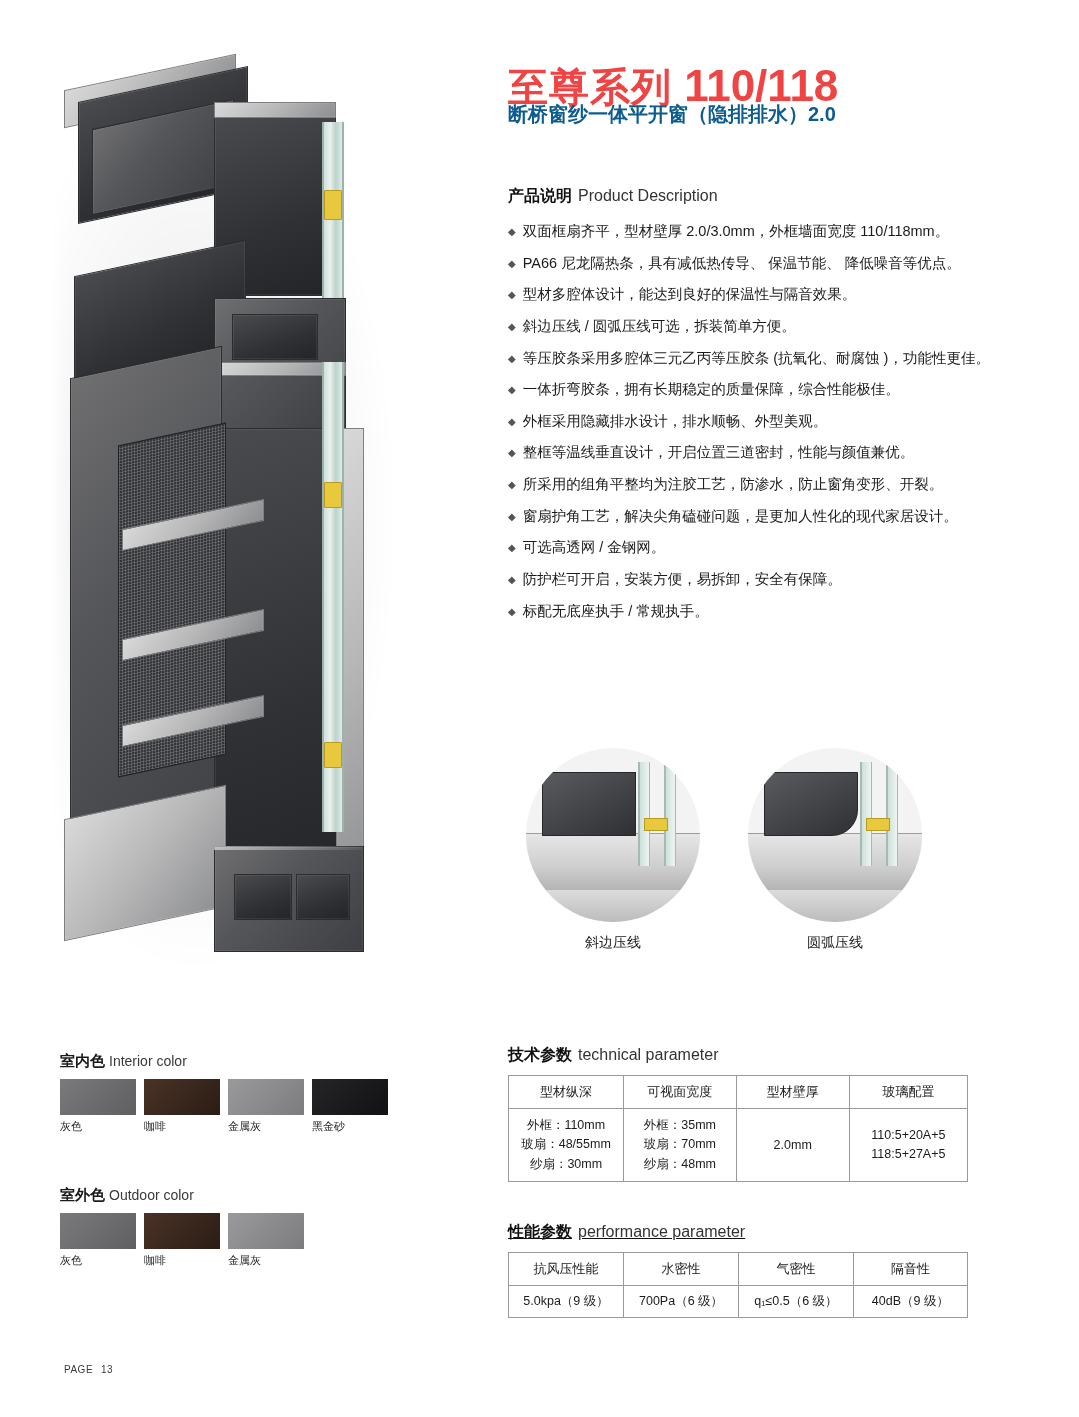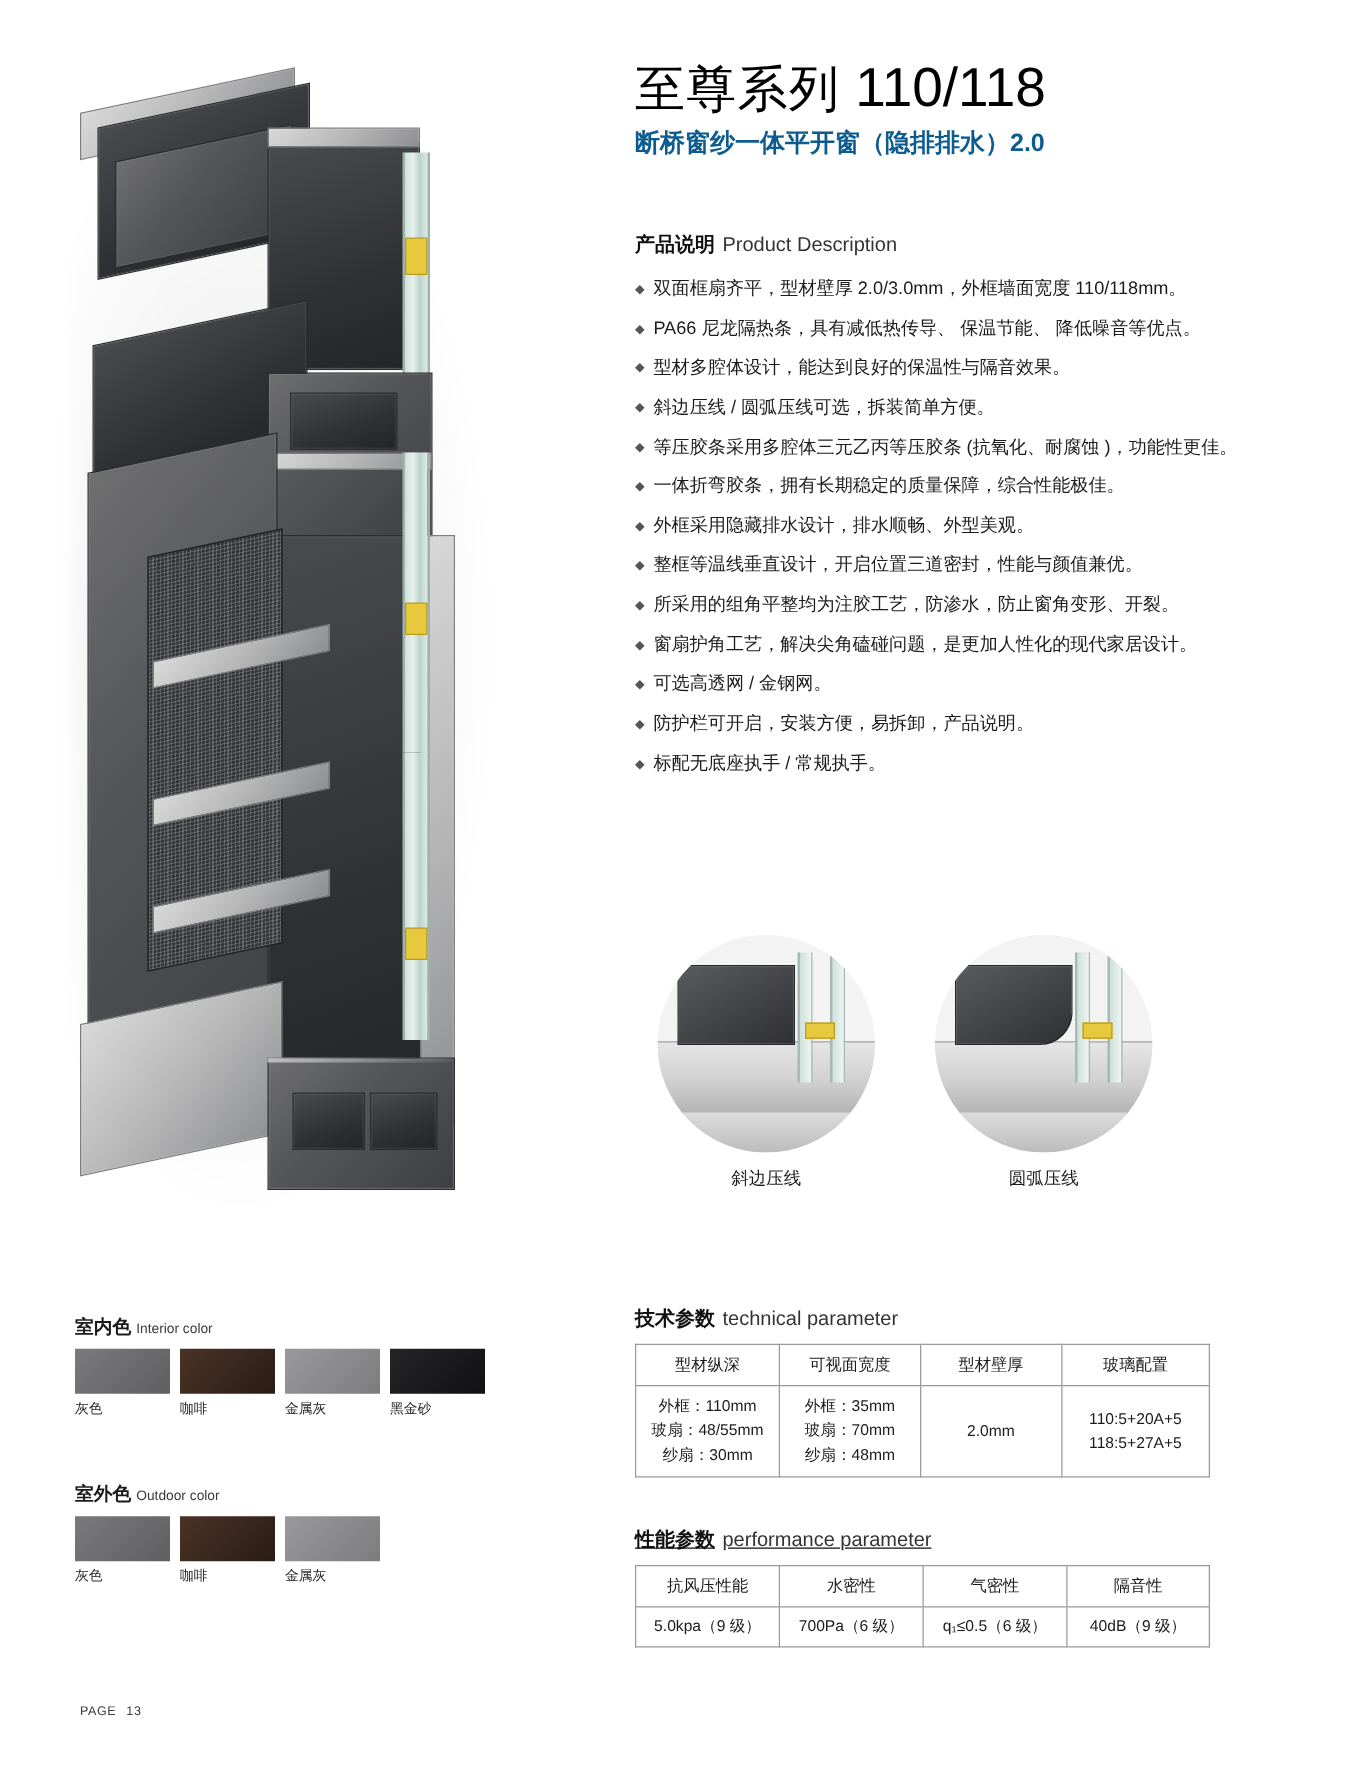--- a/index.html
+++ b/index.html
@@ -94,21 +94,21 @@
     left: 60px;
     width: 380px;
   }
   .sw-title {
     font-size: 15px;
     font-weight: bold;
     color: #1a1a1a;
     margin-bottom: 8px;
   }
   .sw-title .en {
-    font-size: 11px;
+    font-size: 14px;
     font-weight: normal;
     color: #3a3a3a;
     margin-left: 4px;
   }
   .sw-row {
     display: flex;
     gap: 8px;
   }
   .sw-item {
     width: 76px;
@@ -137,24 +137,24 @@
   .right-col {
     position: absolute;
     left: 500px;
     top: 0;
     width: 560px;
     height: 1417px;
   }
   .title-main {
     position: absolute;
     left: 8px;
-    top: 44px;
+    top: 60px;
     font-size: 40px;
-    font-weight: normal;
-    color: #000000;
+    font-weight: bold;
+    color: #ef4444;
     letter-spacing: 1px;
     white-space: nowrap;
   }
   .title-main .num {
     font-size: 44px;
     letter-spacing: 0px;
   }
   .title-sub {
     position: absolute;
     left: 8px;
@@ -434,21 +434,21 @@
     <div class="desc-item">
         <span class="bullet">◆</span>
         <span>窗扇护角工艺，解决尖角磕碰问题，是更加人性化的现代家居设计。</span>
       </div>
     <div class="desc-item">
         <span class="bullet">◆</span>
         <span>可选高透网 / 金钢网。</span>
       </div>
     <div class="desc-item">
         <span class="bullet">◆</span>
-        <span>防护栏可开启，安装方便，易拆卸，产品说明。</span>
+        <span>防护栏可开启，安装方便，易拆卸，安全有保障。</span>
       </div>
     <div class="desc-item">
         <span class="bullet">◆</span>
         <span>标配无底座执手 / 常规执手。</span>
       </div>
   </div>
 
   <div class="detail-row">
     <div class="detail" style="left:18px;">
       <div class="circle">

